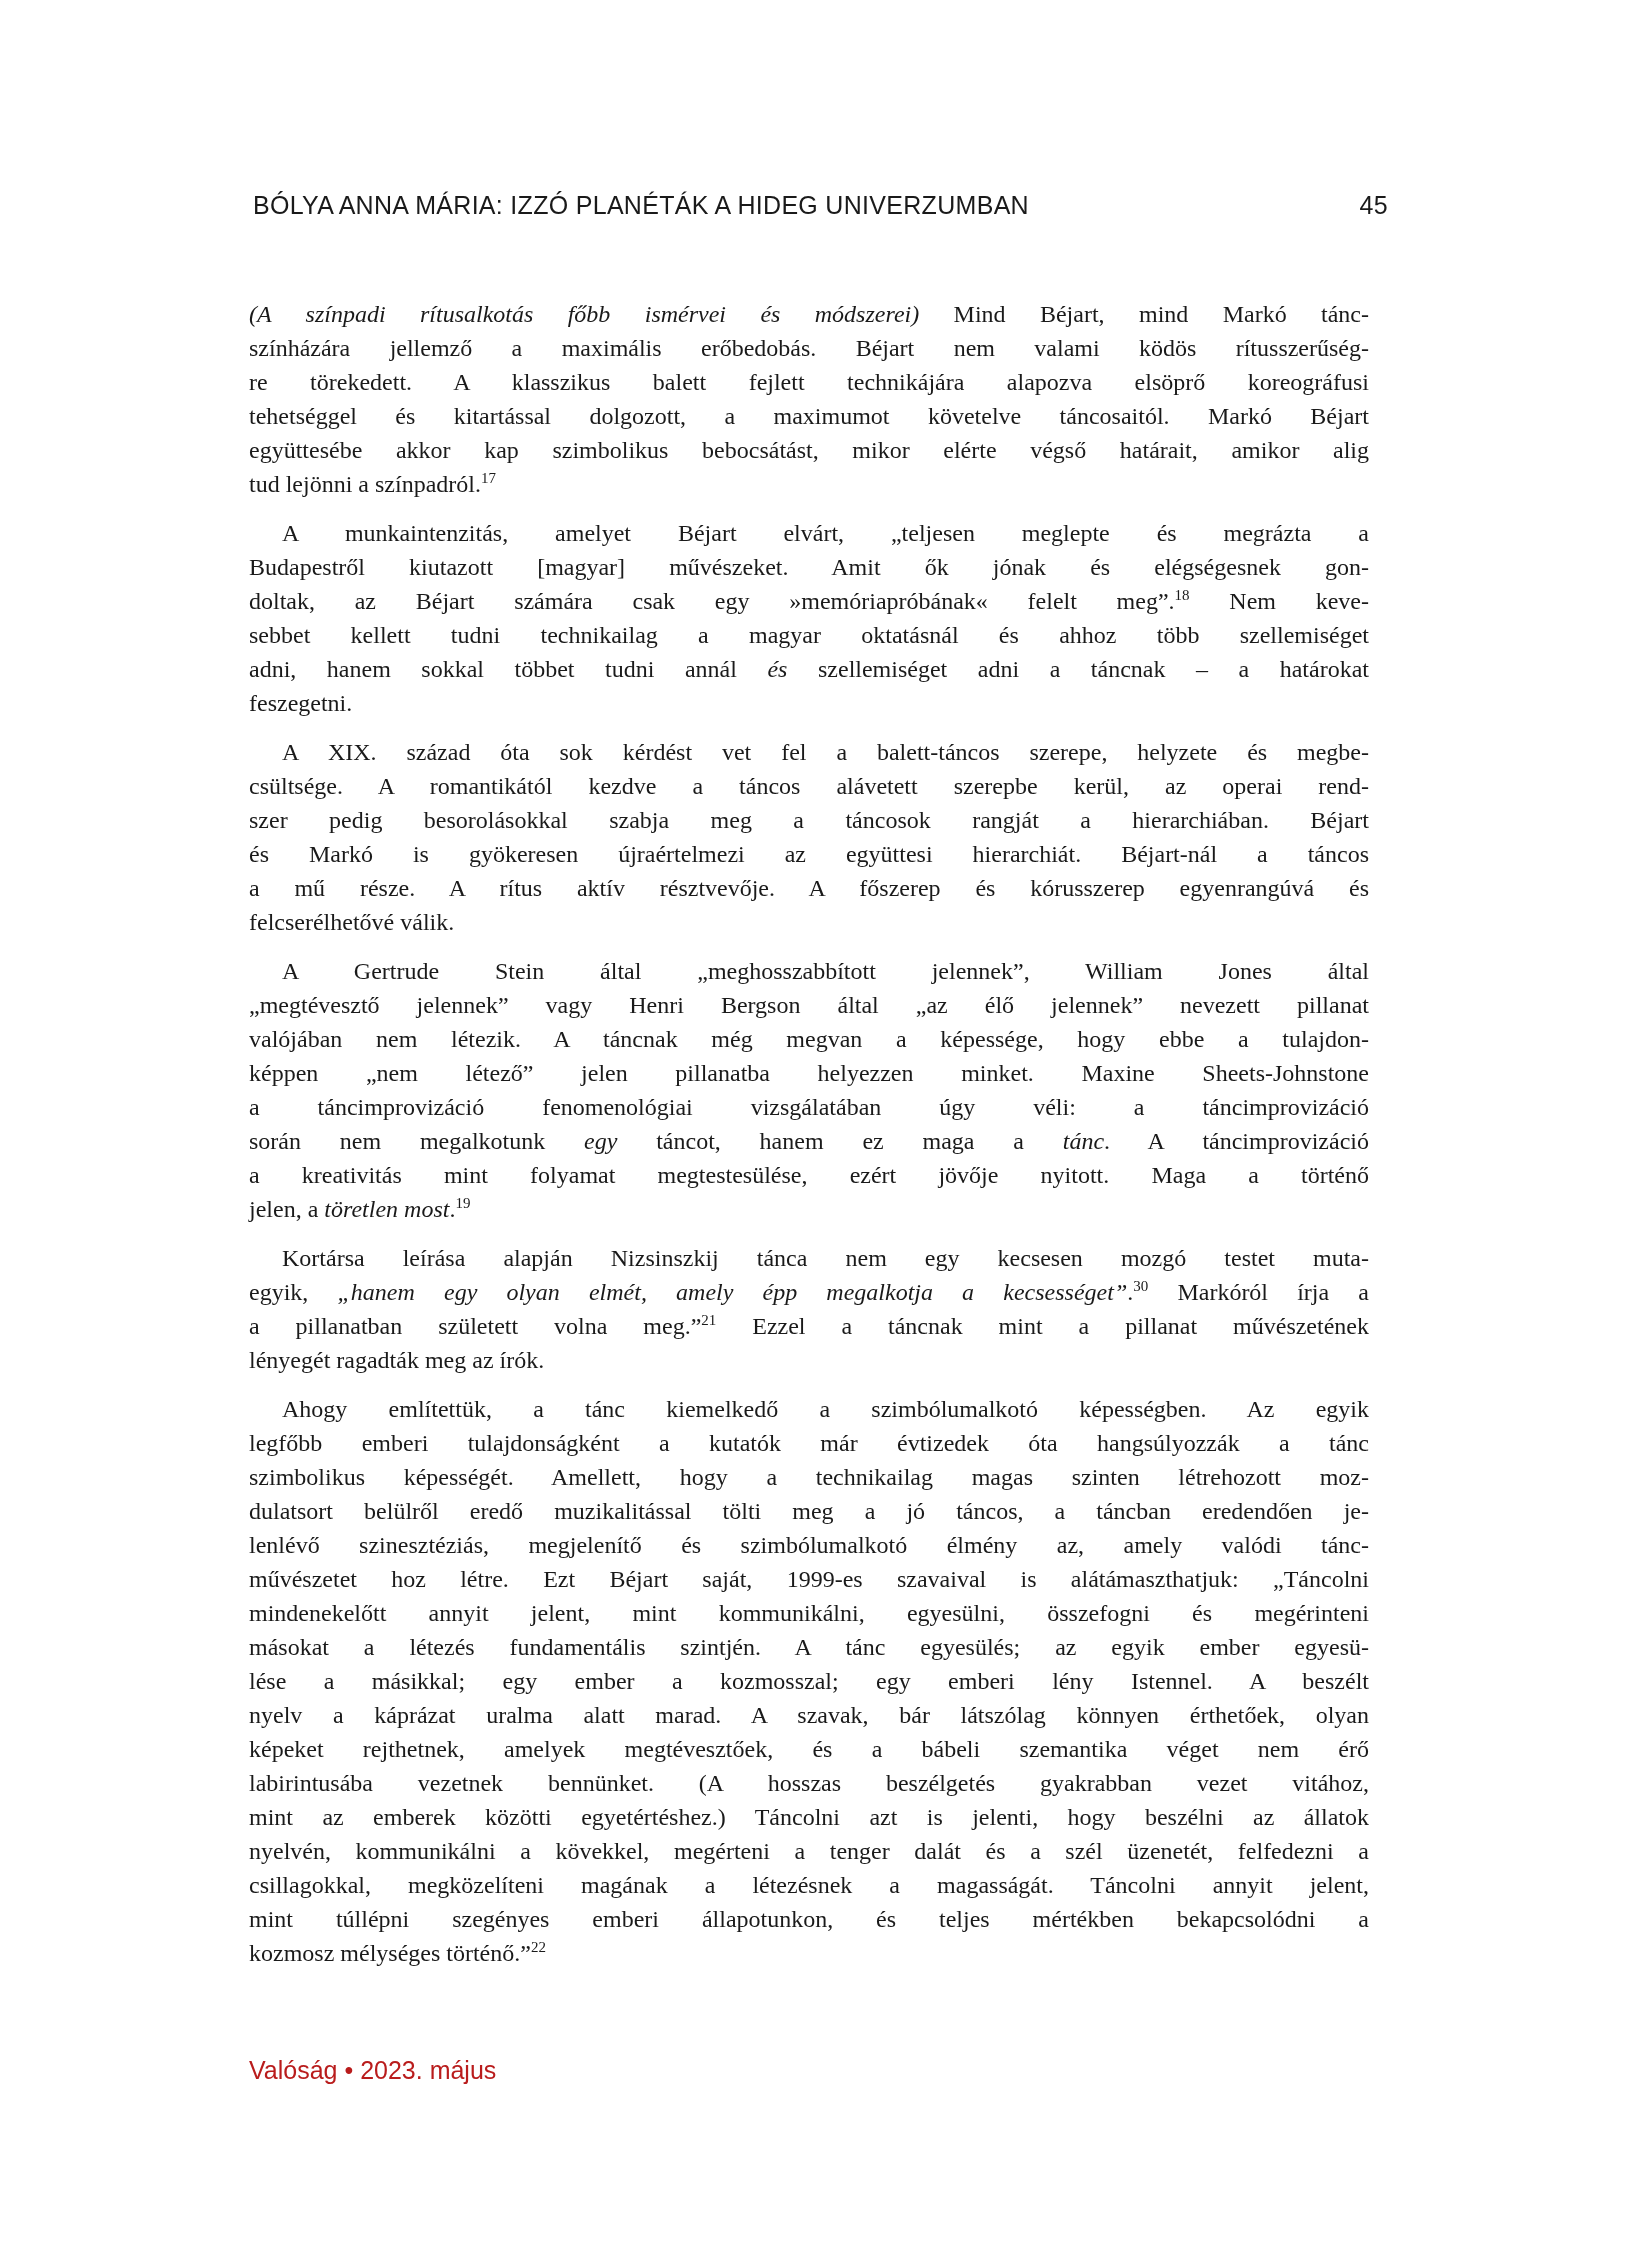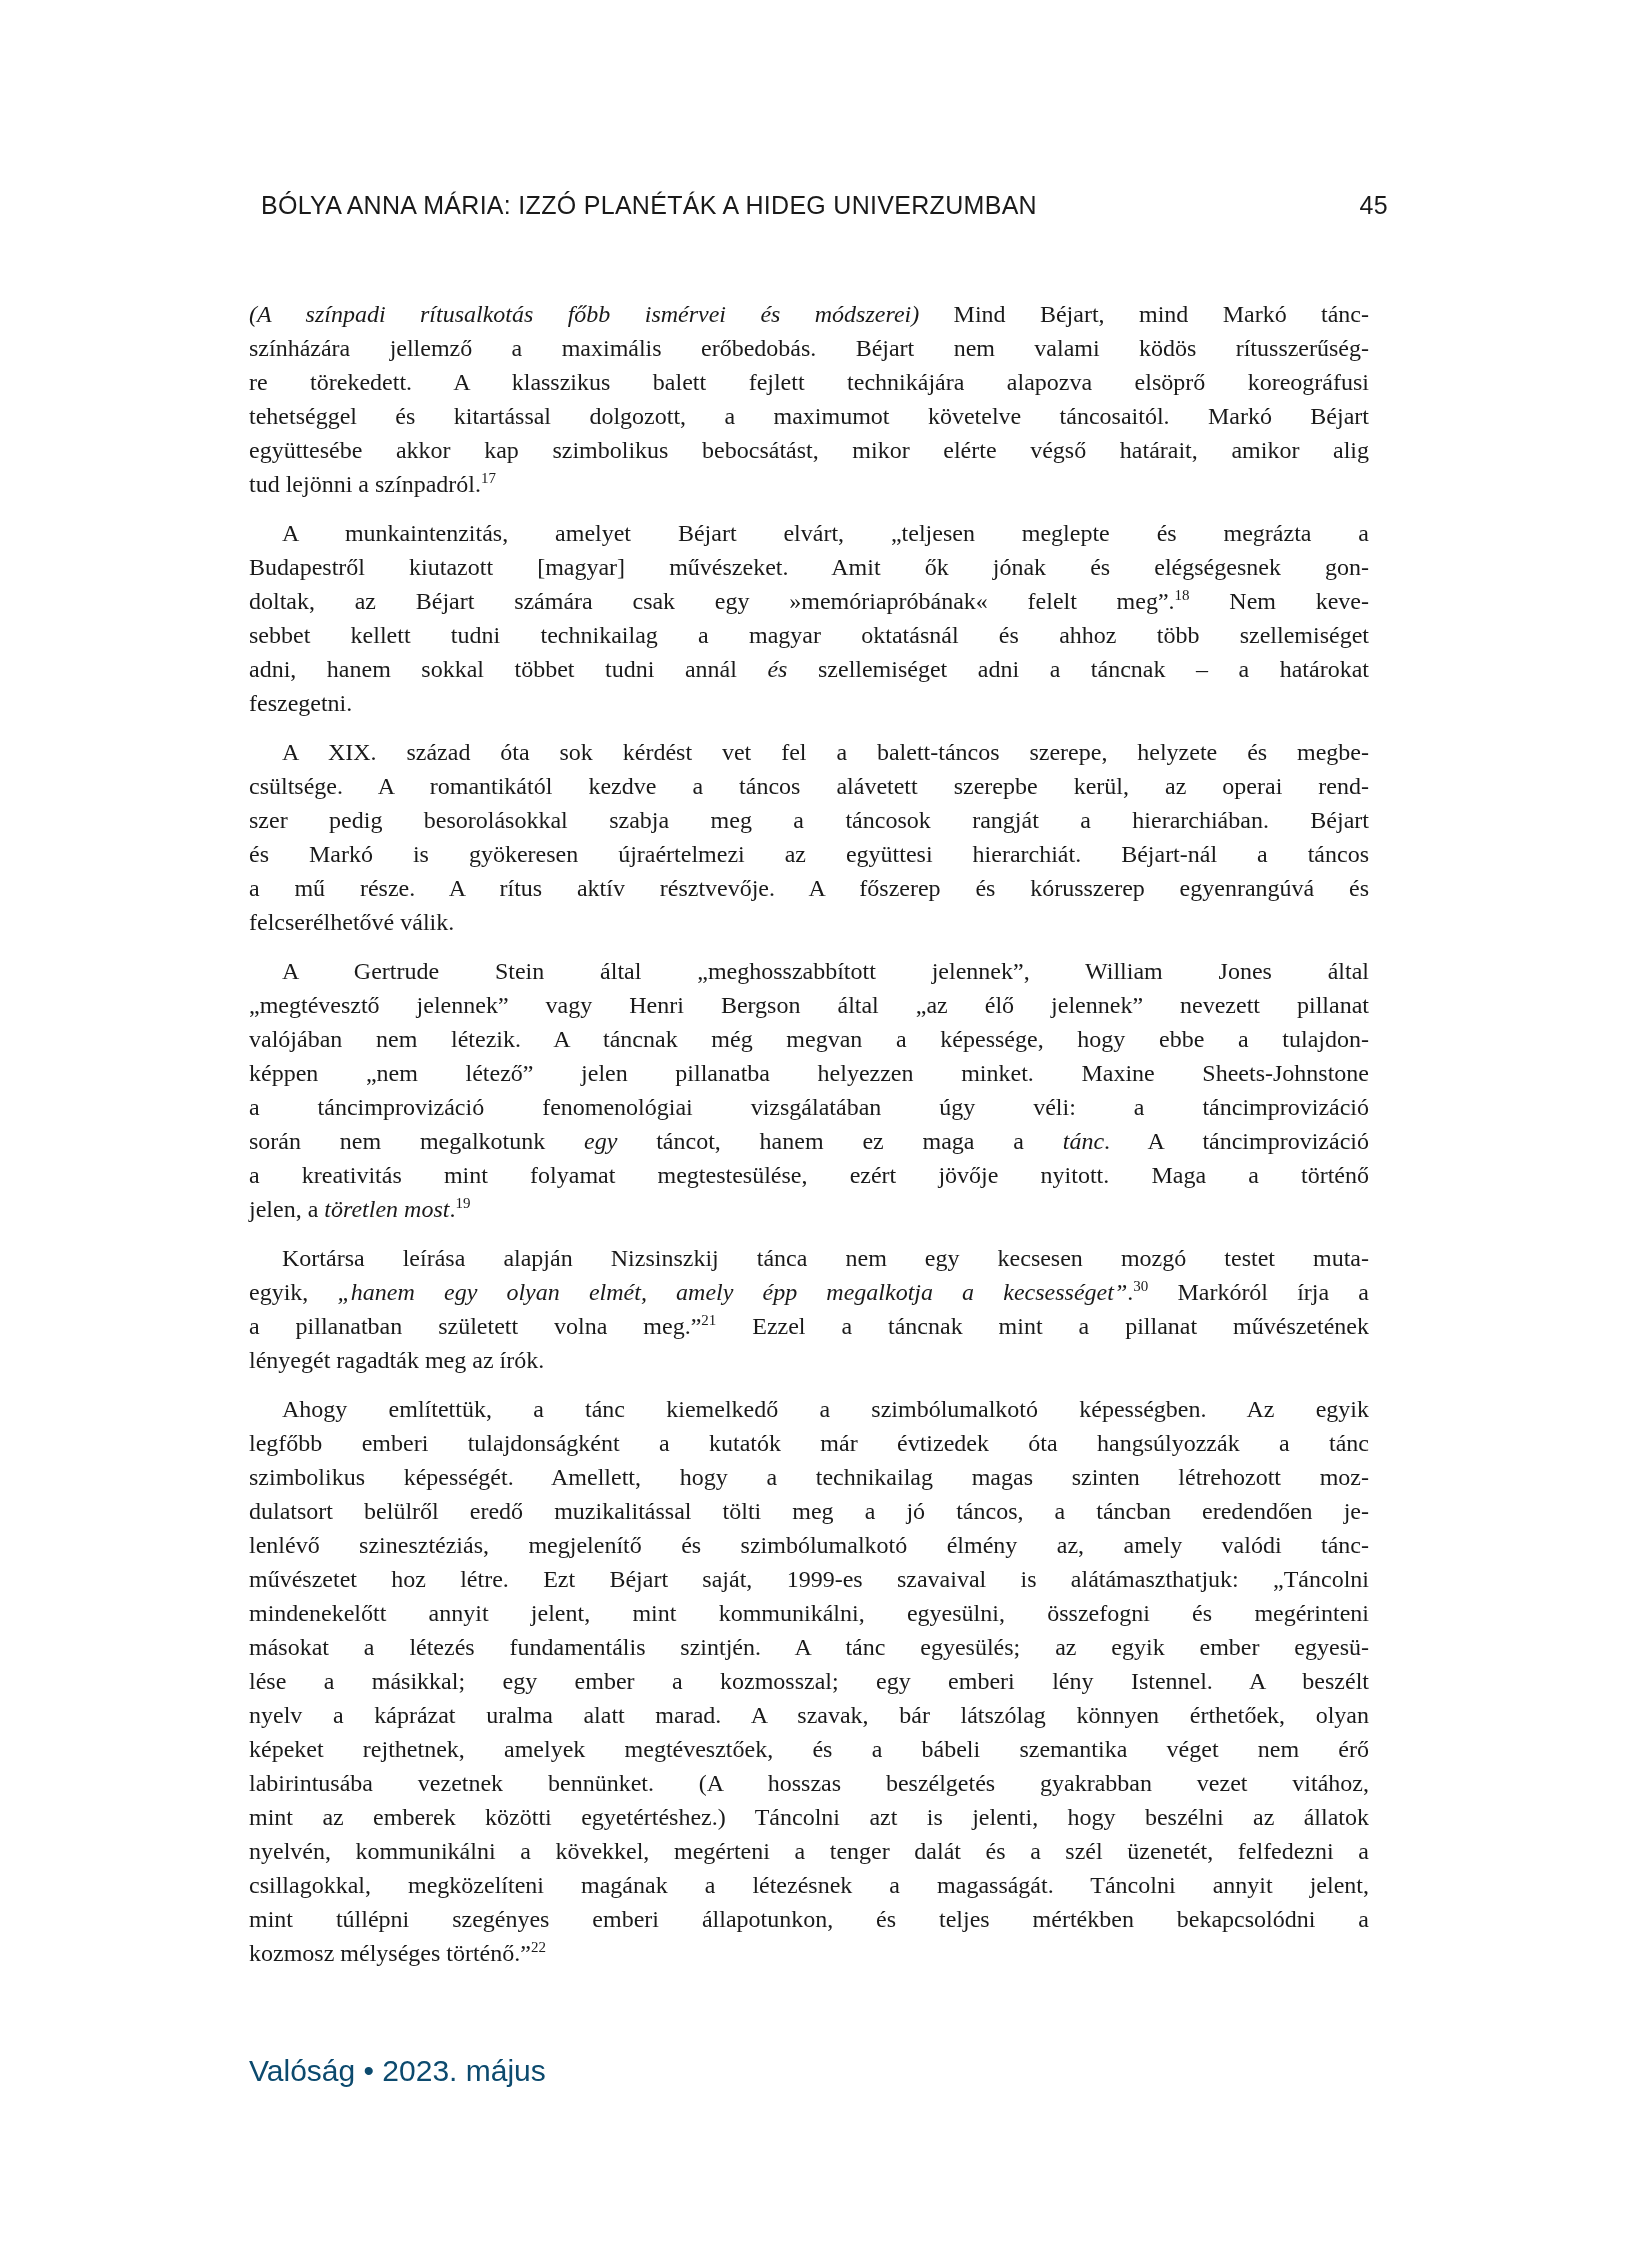--- a/index.html
+++ b/index.html
@@ -2,37 +2,37 @@
 <html style="font-size:12.3px"><head>
 <meta charset="utf-8">
 <style>
   html, body { margin: 0; padding: 0; background: #ffffff; }
   body { width: 1628px; height: 2261px; position: relative; overflow: hidden; color: #1a1a1a; }
   .running-head {
     position: absolute; left: 249px; top: 190px; width: 1139px; height: 31px;
     font-family: "Liberation Sans", sans-serif; font-size: 25px; line-height: 31px;
     letter-spacing: 0.3px; color: #1a1a1a;
   }
-  .running-head .title { position: absolute; left: 12px; top: 0; white-space: nowrap; }
+  .running-head .title { position: absolute; left: 4px; top: 0; white-space: nowrap; }
   .running-head .pageno { position: absolute; right: 0; top: 0; }
   .body-text {
     position: absolute; left: 249px; top: 297px; width: 1120px;
     font-family: "Liberation Serif", serif; font-size: 24px; color: #1a1a1a;
   }
   .line {
     display: block; height: 34px; line-height: 34px; white-space: nowrap;
     text-align: justify; text-align-last: justify; overflow: visible;
   }
   .line.last { text-align-last: left; }
   .line.indent { padding-left: 33px; margin-top: 15px; }
   .line .it { font-style: italic; }
   .line sup { font-size: 15px; line-height: 0; vertical-align: 0; position: relative; top: -9.2px; }
   .footer {
     position: absolute; left: 249px; top: 2055px;
-    font-family: "Liberation Sans", sans-serif; font-size: 30px; line-height: 31px; color: #0c4a6e;
+    font-family: "Liberation Sans", sans-serif; font-size: 25px; line-height: 31px; color: #b91c1c;
   }
 </style>
 </head>
 <body>
 
 <header class="running-head">
   <span class="title">BÓLYA ANNA MÁRIA: IZZÓ PLANÉTÁK A HIDEG UNIVERZUMBAN</span>
   <span class="pageno">45</span>
 </header>
 

